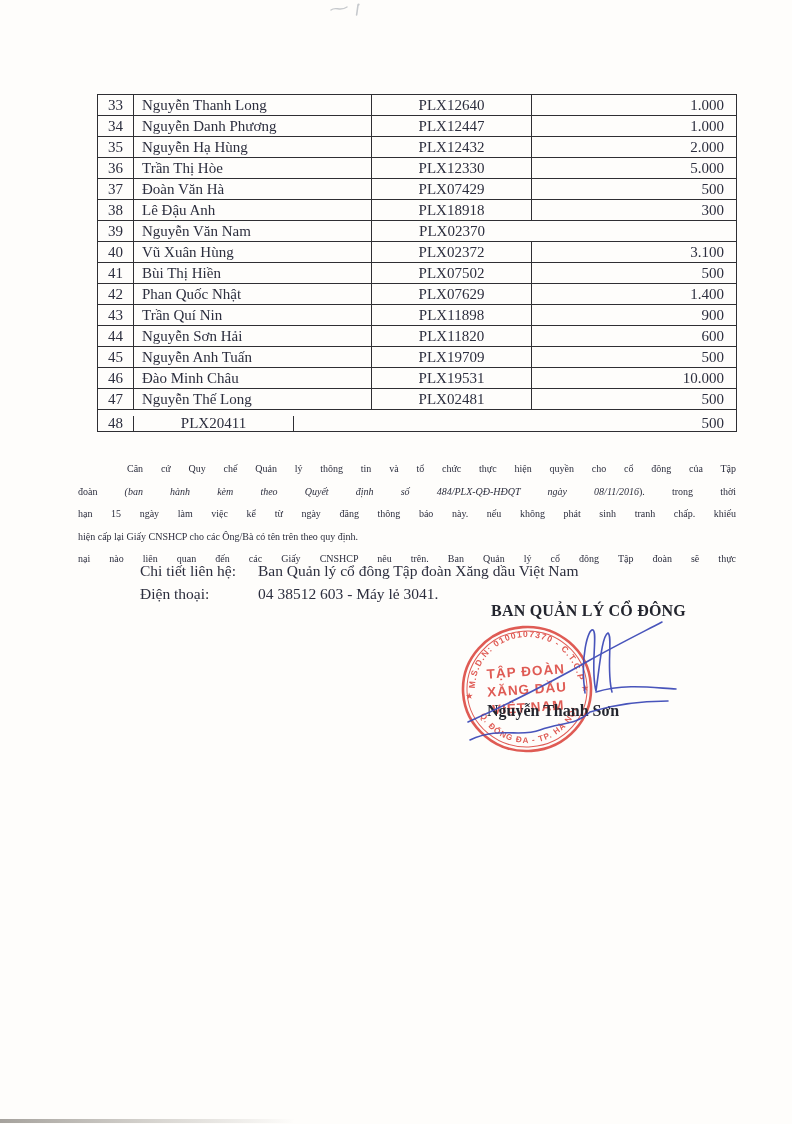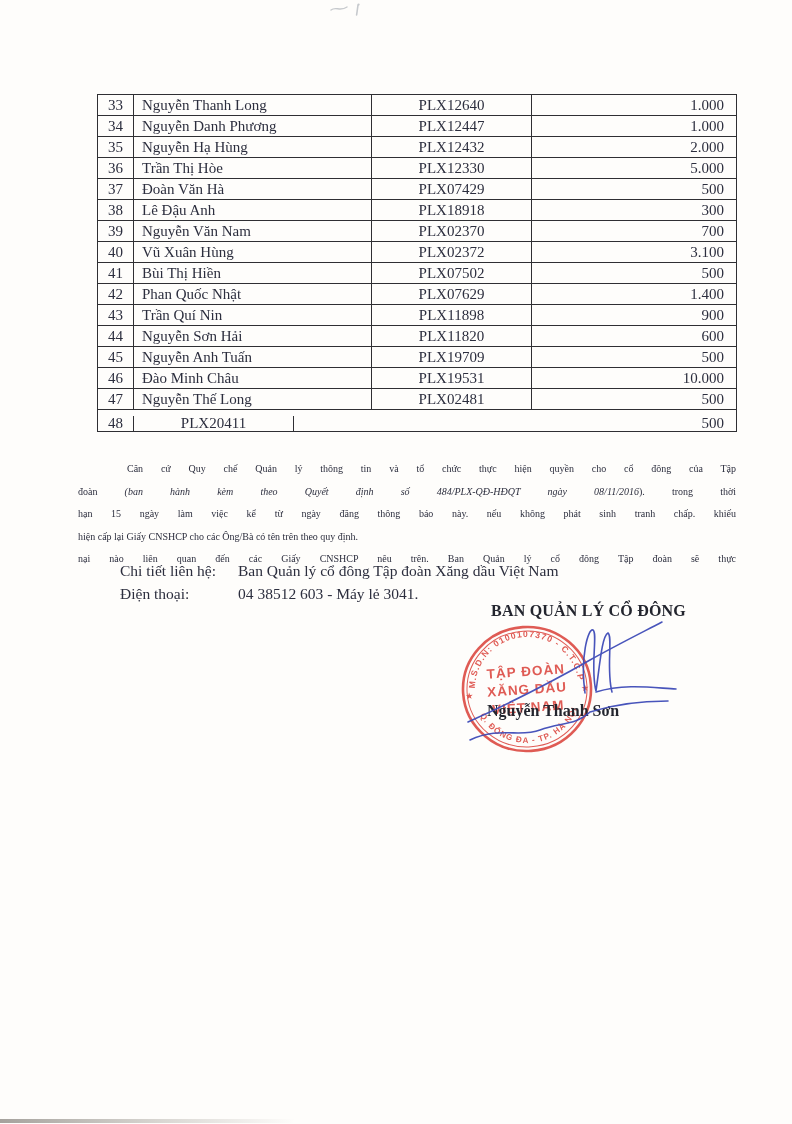--- a/index.html
+++ b/index.html
@@ -21,21 +21,21 @@
   
   .para { position:absolute; left:78px; top:458px; width:658px; font-size:10px; }
   .pline { height:22.6px; line-height:22.6px; white-space:nowrap; }
   .jfull { text-align:justify; text-align-last:justify; white-space:normal; }
   .indent { padding-left:49px; }
   .it { font-style:italic; }
 
   
   .contact { position:absolute; left:120px; top:560px; width:616px; font-size:15.5px; }
   .crow { display:flex; height:22.6px; line-height:22.6px; }
-  .clabel { width:118px; }
+  .clabel { width:118px;margin-left:20px; }
 
   
   .dept { position:absolute; left:466px; top:602px; width:220px; text-align:right;
           font-weight:bold; font-size:16px; color:#23252e; letter-spacing:.2px; white-space:nowrap; }
   .signer { position:absolute; left:487px; top:702px; width:162px; text-align:left;
             font-weight:bold; font-size:16px; color:#23252e; white-space:nowrap; }
   .stamp-svg { position:absolute; left:446px; top:612px; width:162px; height:156px; opacity:.9; }
   .sig-svg { position:absolute; left:430px; top:598px; width:270px; height:165px; }
 
   
@@ -88,21 +88,20 @@
     <div class="tr">
         <div class="td c-stt">38</div>
         <div class="td c-name">Lê Đậu Anh</div>
         <div class="td c-code">PLX18918</div>
         <div class="td c-shares">300</div>
       </div>
     <div class="tr">
         <div class="td c-stt">39</div>
         <div class="td c-name">Nguyễn Văn Nam</div>
         <div class="td c-code">PLX02370</div>
-        <div class="td c-shares">700</div>
       </div>
     <div class="tr">
         <div class="td c-stt">40</div>
         <div class="td c-name">Vũ Xuân Hùng</div>
         <div class="td c-code">PLX02372</div>
         <div class="td c-shares">3.100</div>
       </div>
     <div class="tr">
         <div class="td c-stt">41</div>
         <div class="td c-name">Bùi Thị Hiền</div>

